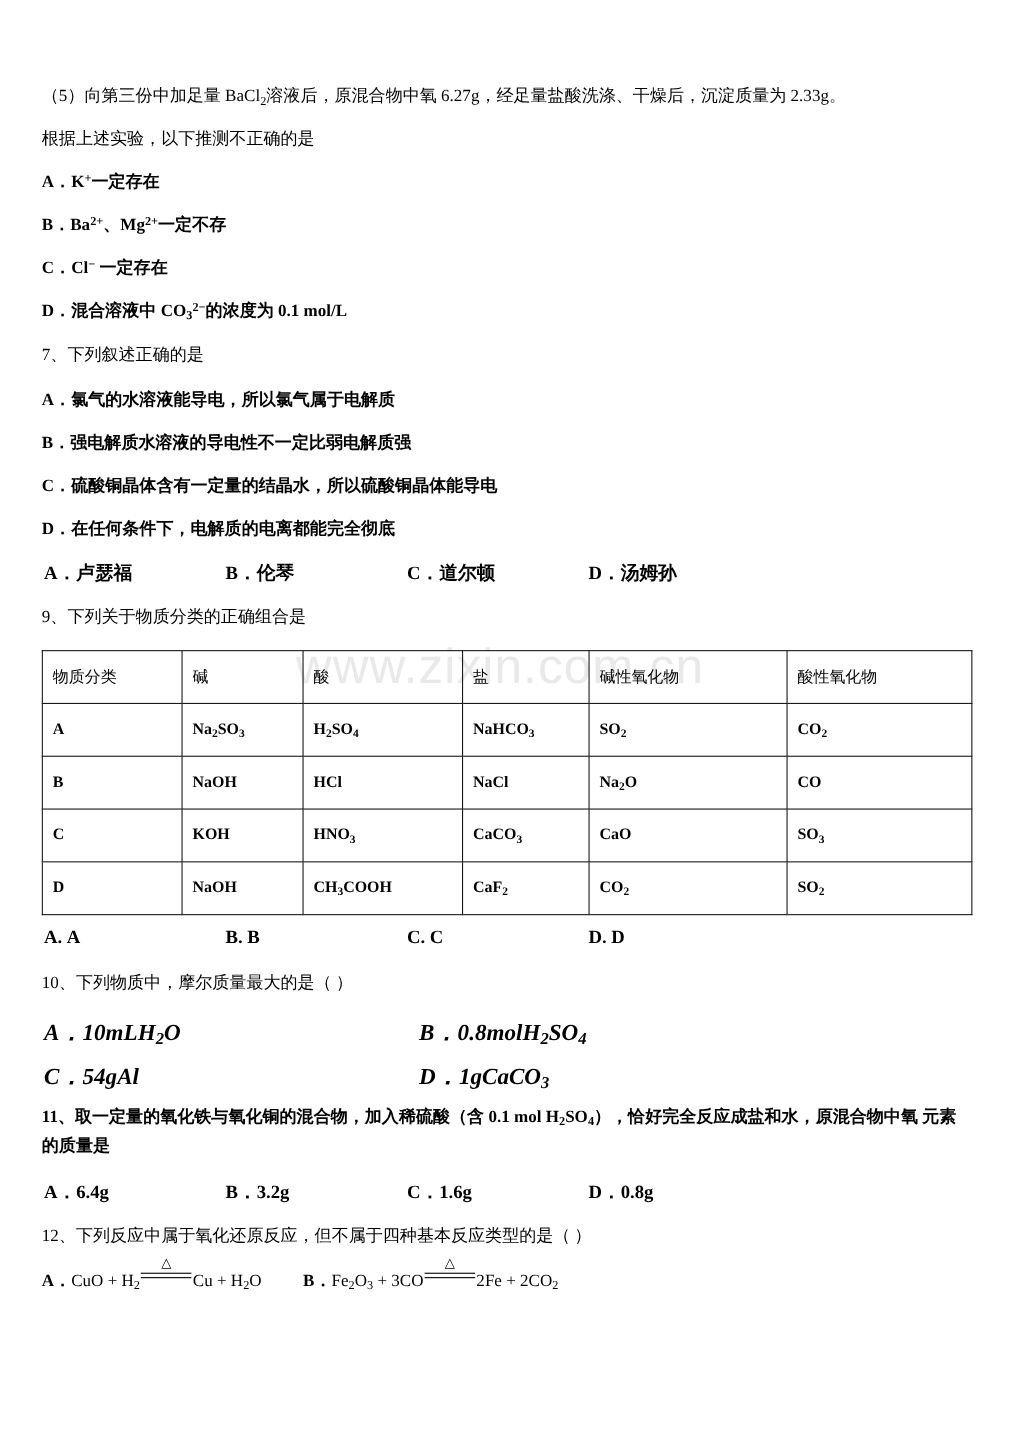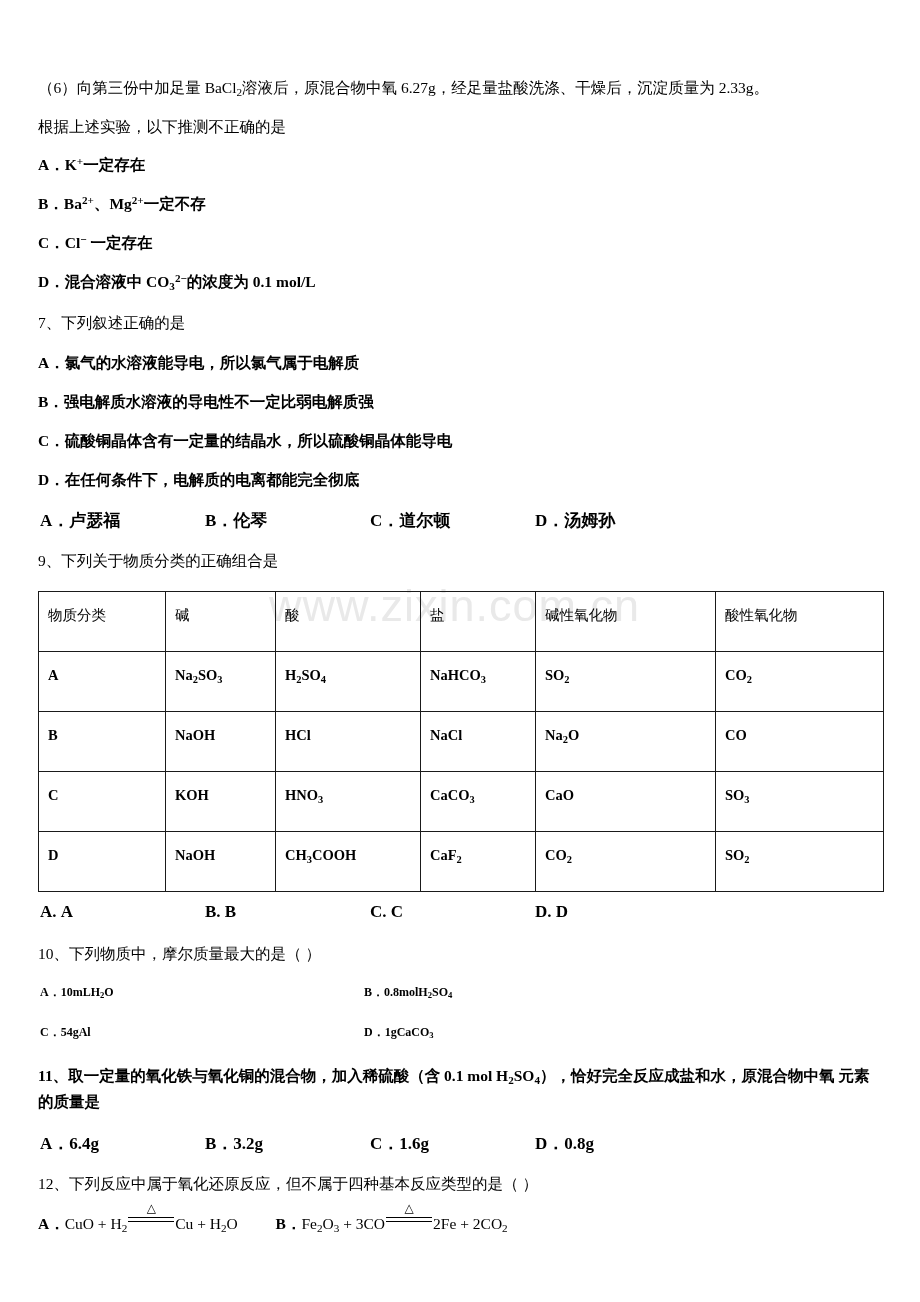--- a/index.html
+++ b/index.html
@@ -85,43 +85,44 @@
   }
   .c1 { left: 2px; }
   .c2 { left: 167px; }
   .c3 { left: 332px; }
   .c4 { left: 497px; }
 
   .optrow2 {
     position: relative;
     height: 22px;
     margin: 0 0 18px 0;
-    font-size: 12px;
+    font-size: 21px;
+    font-style: italic;
   }
   .optrow2 > span {
     position: absolute;
     top: 0;
     white-space: nowrap;
   }
   .h1 { left: 2px; }
-  .h2 { left: 326px; }
+  .h2 { left: 343px; }
 
   
   table.cls {
     border-collapse: collapse;
     width: 845px;
     margin: 0 0 10px 0;
     table-layout: fixed;
     position: relative;
     z-index: 2;
     background: transparent;
   }
   table.cls td {
     border: 1px solid #1a1a1a;
-    padding: 10px 9px 22px 9px;
+    padding: 10px 9px 10px 9px;
     font-size: 14.5px;
     height: 27px;
     vertical-align: middle;
     background: transparent;
     margin-left: 36px;
   }
   table.cls tr.head td { font-weight: normal; }
   table.cls tr.body td { font-weight: bold; }
   col.w1 { width: 127px; }
   col.w2 { width: 110px; }
@@ -162,21 +163,21 @@
 </head>
 <body>
 
 <div class="page">
 
   <div class="watermark">www.zixin.com.cn</div>
 
   <div class="content">
 
     <div class="line">
-      <span>（6）向第三份中加足量 BaCl</span><span class="sub">2</span><span>溶液后，原混合物中氧 6.27g，经足量盐酸洗涤、干燥后，沉淀质量为 2.33g。</span>
+      <span>（5）向第三份中加足量 BaCl</span><span class="sub">2</span><span>溶液后，原混合物中氧 6.27g，经足量盐酸洗涤、干燥后，沉淀质量为 2.33g。</span>
     </div>
     <div class="line">根据上述实验，以下推测不正确的是</div>
 
     <div class="opt bold">
       <span class="lbl">A．</span><span>K</span><span class="sup">+</span><span>一定存在</span>
     </div>
     <div class="opt bold">
       <span class="lbl">B．</span><span>Ba</span><span class="sup">2+</span><span>、Mg</span><span class="sup">2+</span><span>一定不存</span>
     </div>
     <div class="opt bold">

